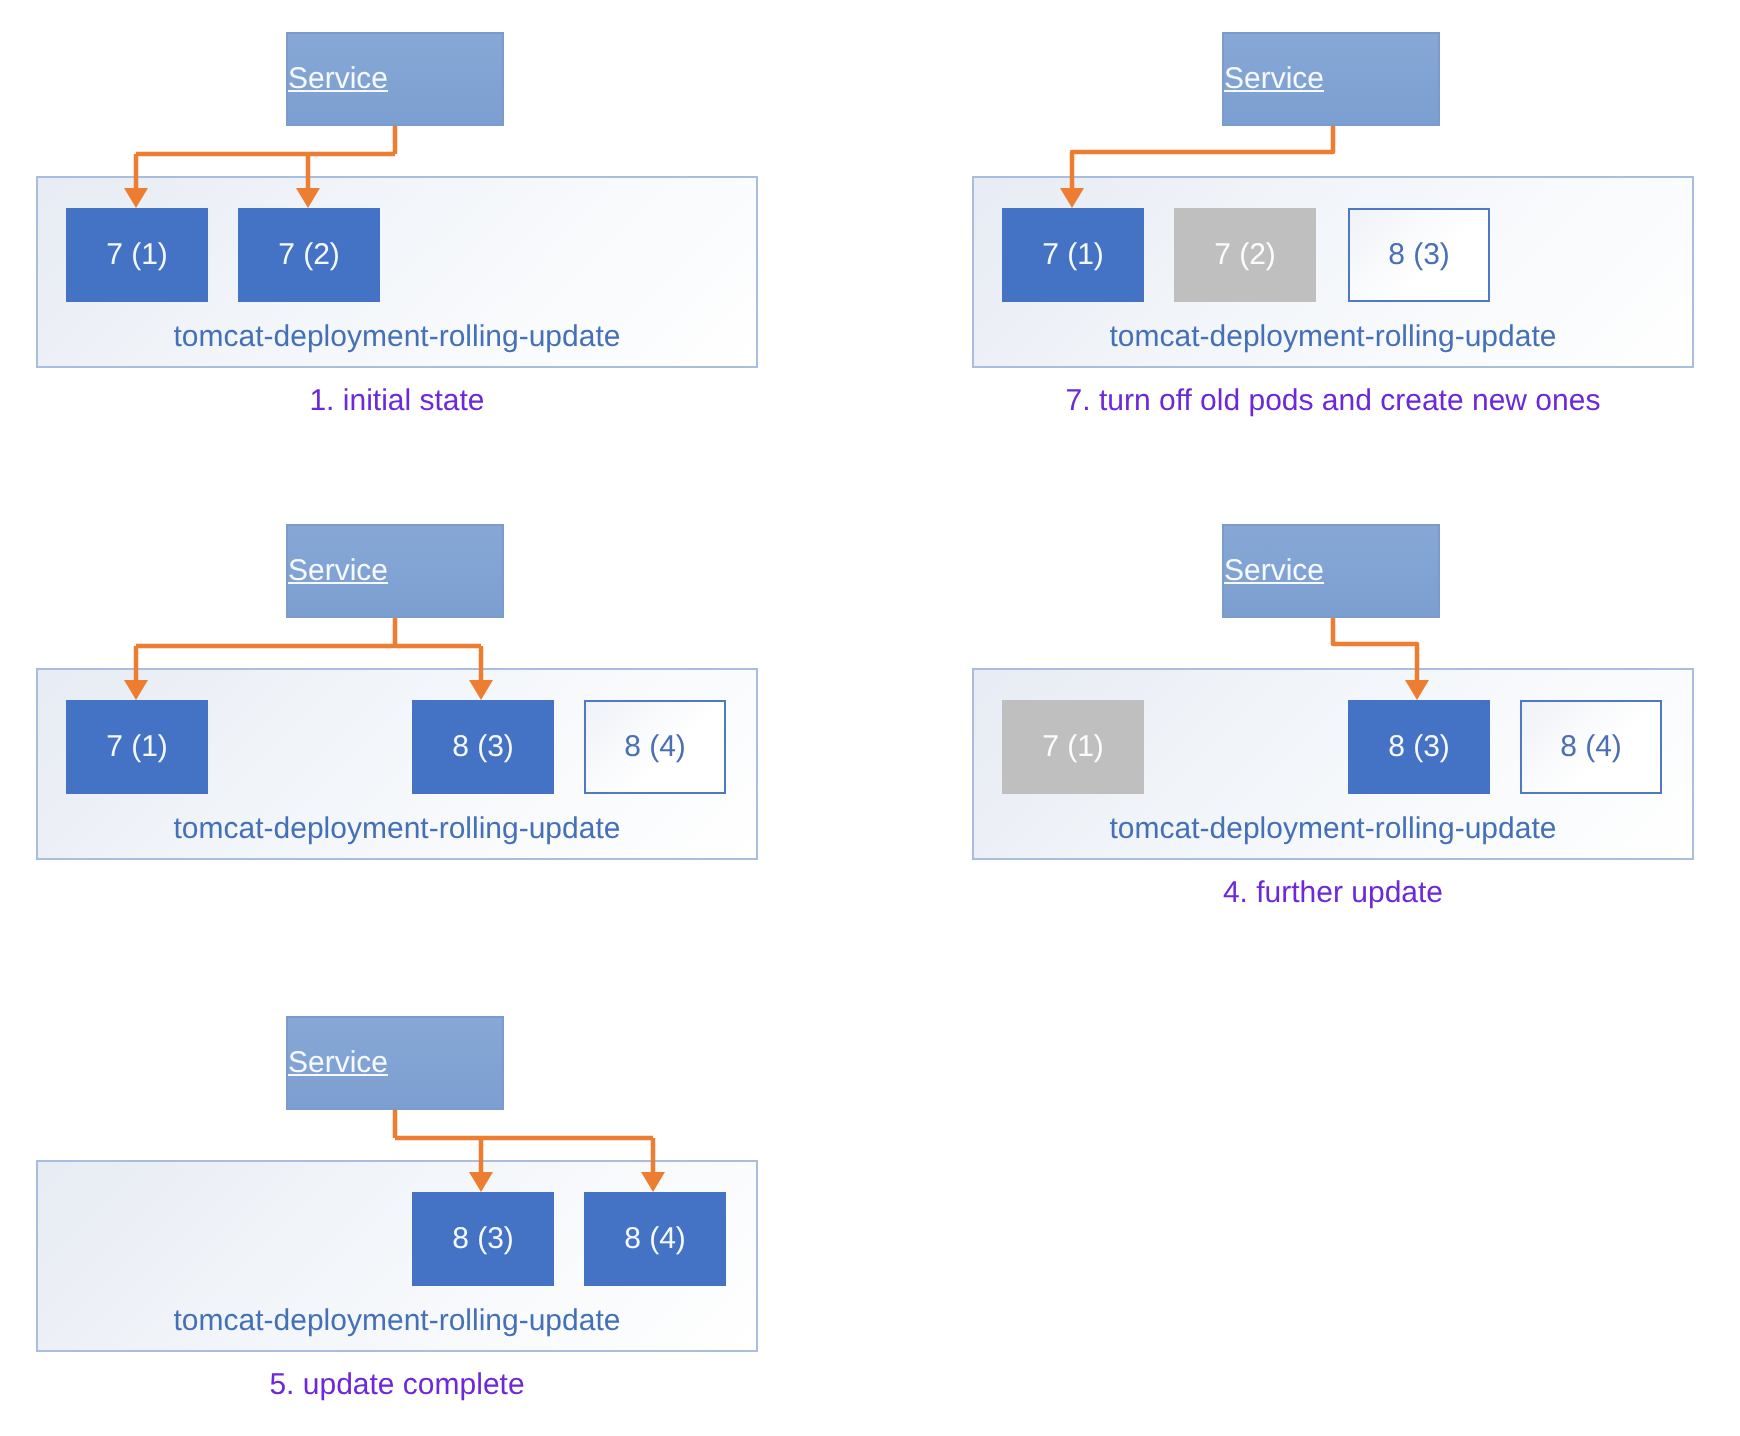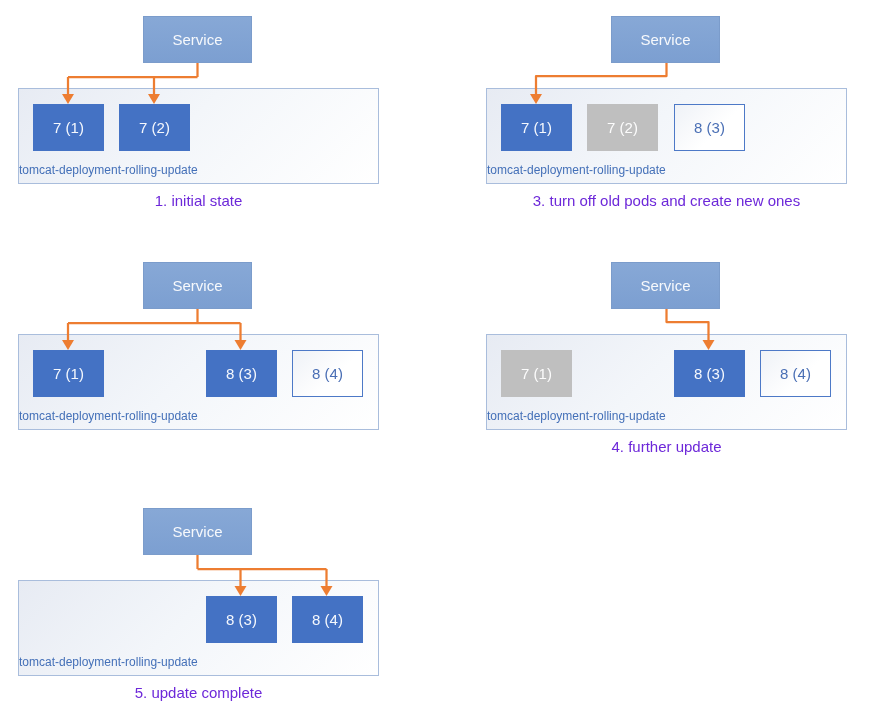--- a/index.html
+++ b/index.html
@@ -10,22 +10,23 @@
   .arrows { position:absolute; left:0; top:0; z-index:3; pointer-events:none; }
   .aline { fill:none; stroke:#ED7D31; stroke-width:2.25; stroke-linejoin:round; stroke-linecap:butt; }
   .ahead { fill:#ED7D31; stroke:none; }
 
   .service {
     position:absolute; left:143px; top:16px; width:109px; height:47px;
     box-sizing:border-box;
     background:linear-gradient(180deg,#87A8D6 0%,#7C9FD1 100%);
     border:1px solid #7B9CCB;
     color:#F7F9FC; font-size:15px;
-    display:flex; align-items:center; justify-content:center;
+    display:flex; align-items:center; 
     z-index:2;
+    text-decoration:underline;
   }
 
   .deployment {
     position:absolute; left:18px; top:88px; width:361px; height:96px;
     box-sizing:border-box;
     border:1px solid #A9BDDC;
     background:linear-gradient(135deg,#E7EBF3 0%,#F3F6FA 45%,#FFFFFF 100%);
     z-index:1;
   }
 
@@ -38,21 +39,21 @@
   .pod[data-state="active"] { background:#4472C4; color:#F5F8FD; }
   .pod[data-state="off"]    { background:#BFBFBF; color:#FCFCFC; }
   .pod[data-state="new"]    { background:linear-gradient(135deg,#EFF2F7 0%,#FFFFFF 60%); color:#4A6FB5; border:1px solid #4D79C7; }
   .slot-1 { left:14px; }
   .slot-2 { left:100px; }
   .slot-3 { left:187px; }
   .slot-4 { left:273px; }
 
   .dep-label {
     position:absolute; left:0; right:0; bottom:6px;
-    color:#4470B8; font-size:12px;
+    text-align:center; color:#4470B8; font-size:15px;
   }
   .caption {
     position:absolute; left:18px; top:192px; width:361px;
     text-align:center; color:#6d28d9; font-size:15px;
   }
 </style>
 </head>
 <body>
 
 <div class="canvas">
@@ -87,21 +88,21 @@
         <span>7 (1)</span>
       </div>
       <div class="pod slot-2" data-state="off">
         <span>7 (2)</span>
       </div>
       <div class="pod slot-3" data-state="new">
         <span>8 (3)</span>
       </div>
       <div class="dep-label">tomcat-deployment-rolling-update</div>
     </div>
-    <div class="caption">3. turn off old pods and create new ones</div>
+    <div class="caption">7. turn off old pods and create new ones</div>
     <svg class="arrows" width="435" height="246" viewBox="0 0 435 246">
       <path class="aline" d="M198.5,63 L198.5,76 L68,76 L68,95"></path>
       <path class="ahead" d="M62,94 L74,94 L68,104 Z"></path>
     </svg>
   </div>
 
   <div class="panel" style="left:0px; top:246px;">
     <div class="service">
       <span>Service</span>
     </div>

